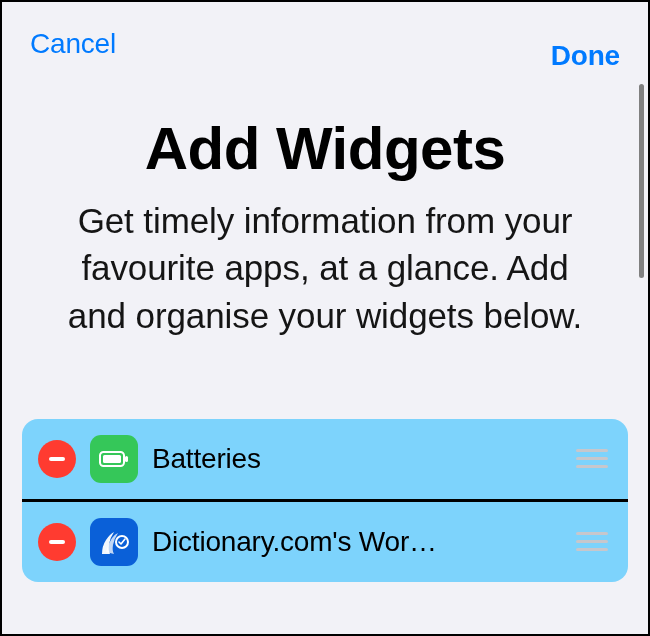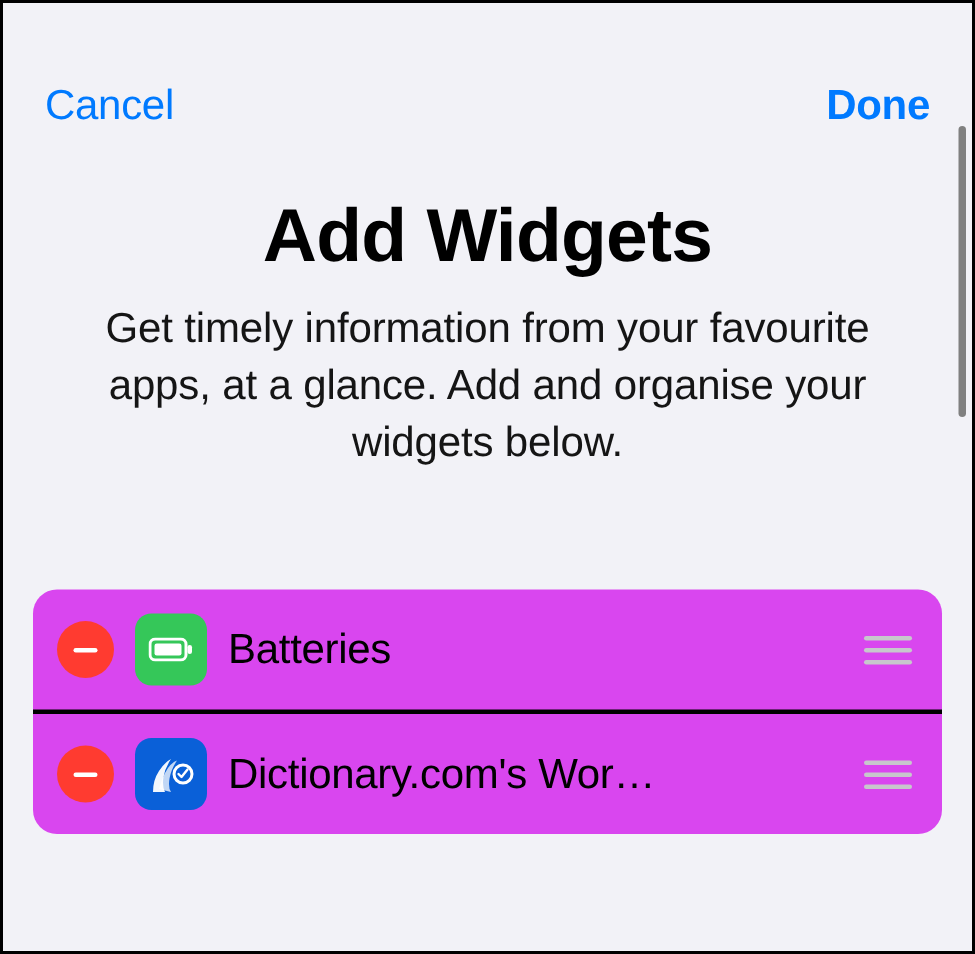--- a/index.html
+++ b/index.html
@@ -18,57 +18,57 @@
     }
     .container {
       width: 100%;
       height: 100%;
       background: #f2f2f7;
       position: relative;
     }
     .header {
       display: flex;
       justify-content: space-between;
-      align-items: flex-end;
-      padding: 28px 28px 10px 28px;
+      align-items: center;
+      padding: 14px 28px 10px 28px;
       gap: 12px;
     }
     .header-btn {
       font-size: 28px;
       color: #007aff;
       background: none;
       border: none;
       cursor: pointer;
       font-family: inherit;
       letter-spacing: -0.2px;
     }
     .header-btn.done {
       font-weight: 600;
       margin-top: 24px;
     }
     .title-section {
       text-align: center;
       padding: 32px 48px 0 48px;
     }
     .title {
-      font-size: 50px;
+      font-size: 60px;
       font-weight: 700;
       color: #000;
       letter-spacing: -0.5px;
     }
     .subtitle {
-      font-size: 28px;
+      font-size: 35px;
       color: #151515;
       margin-top: 14px;
       line-height: 1.35;
       letter-spacing: -0.1px;
     }
     .widget-list {
       margin: 80px 20px 0 20px;
-      background: #d946ef;
+      background: #7dd3fc;
       border-radius: 16px;
       overflow: hidden;
     }
     .widget-row {
       display: flex;
       align-items: center;
       padding: 16px 16px;
       gap: 14px;
     }
     .widget-row + .widget-row {

